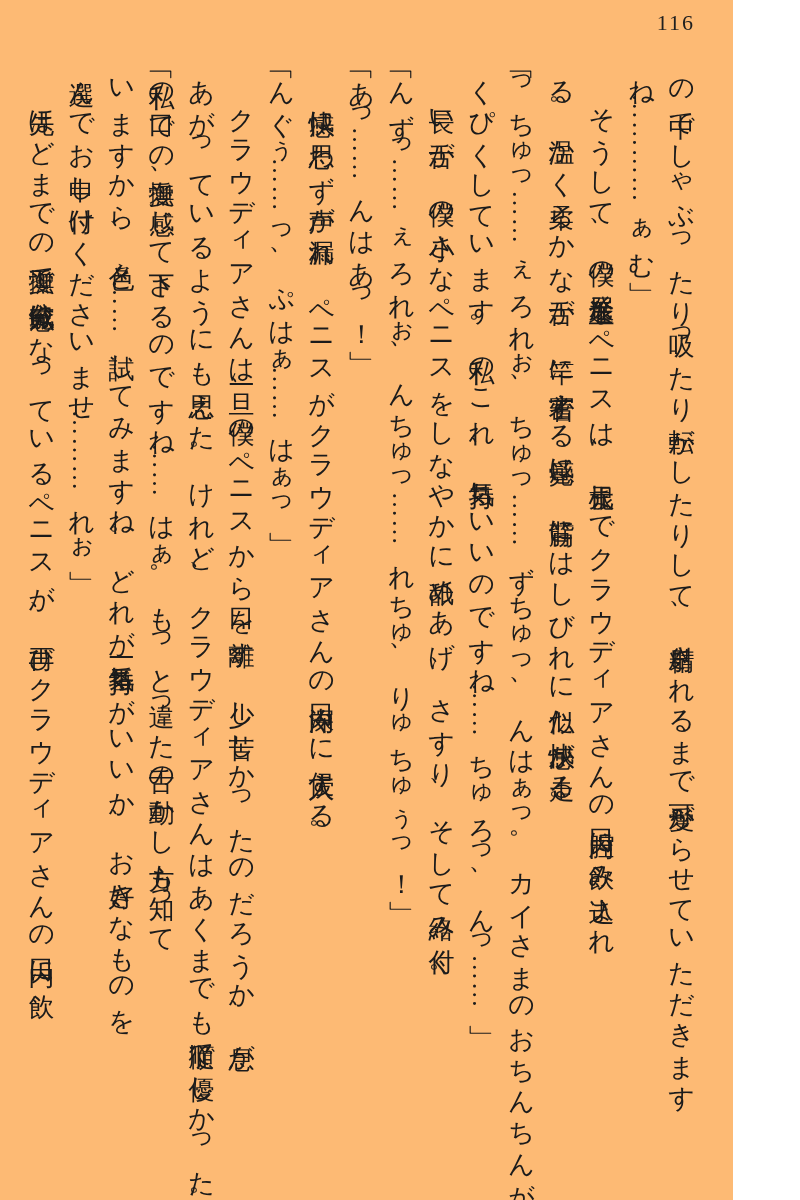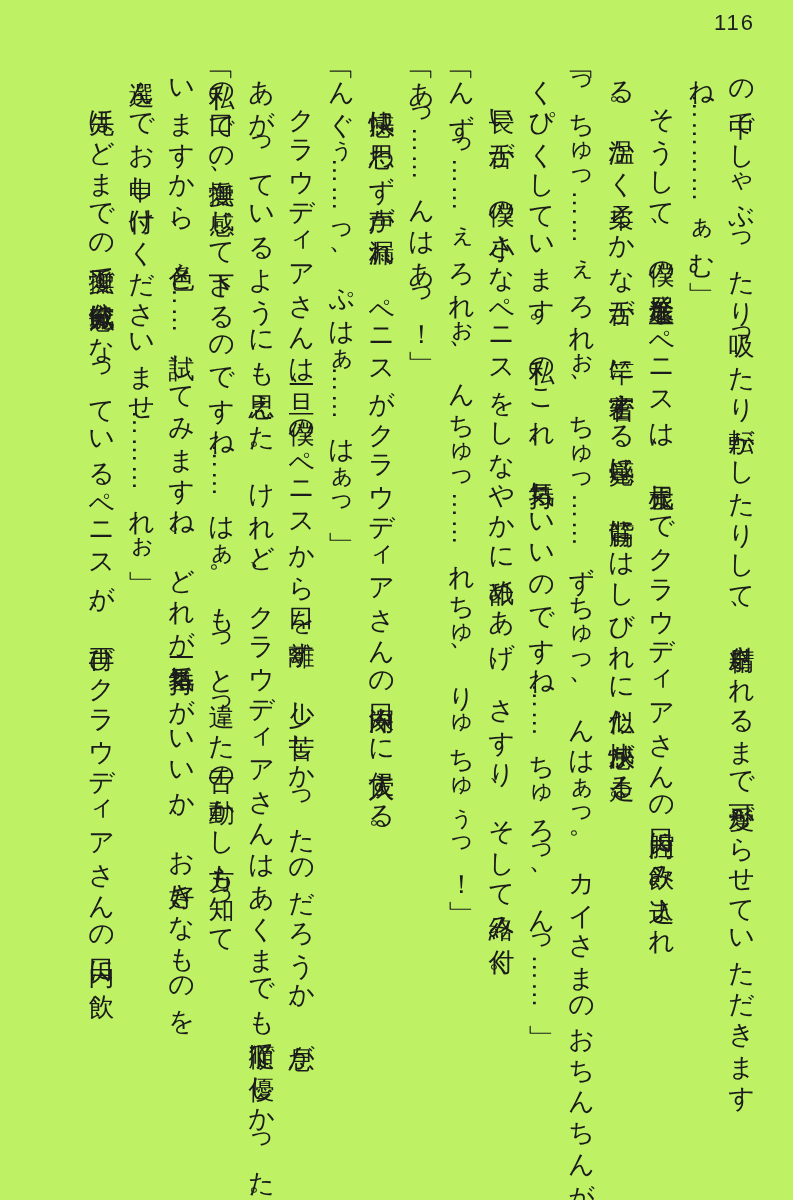--- a/index.html
+++ b/index.html
@@ -2,25 +2,25 @@
 <html lang="ja"><head>
 <meta charset="utf-8">
 <style>
   html, body {
     margin: 0;
     padding: 0;
     background: #ffffff;
   }
   .page {
     position: relative;
-    width: 793px;
+    width: 733px;
     height: 1200px;
-    background: #bef264;
+    background: #fdba74;
     overflow: hidden;
-    font-family: Liberation Sans, sans-serif;
+    font-family: Liberation Serif, serif;
   }
   .pagenum {
     position: absolute;
     top: 10px;
     right: 38px;
     font-size: 22px;
     letter-spacing: 2px;
     color: #1f1f1f;
   }
   .columns {

